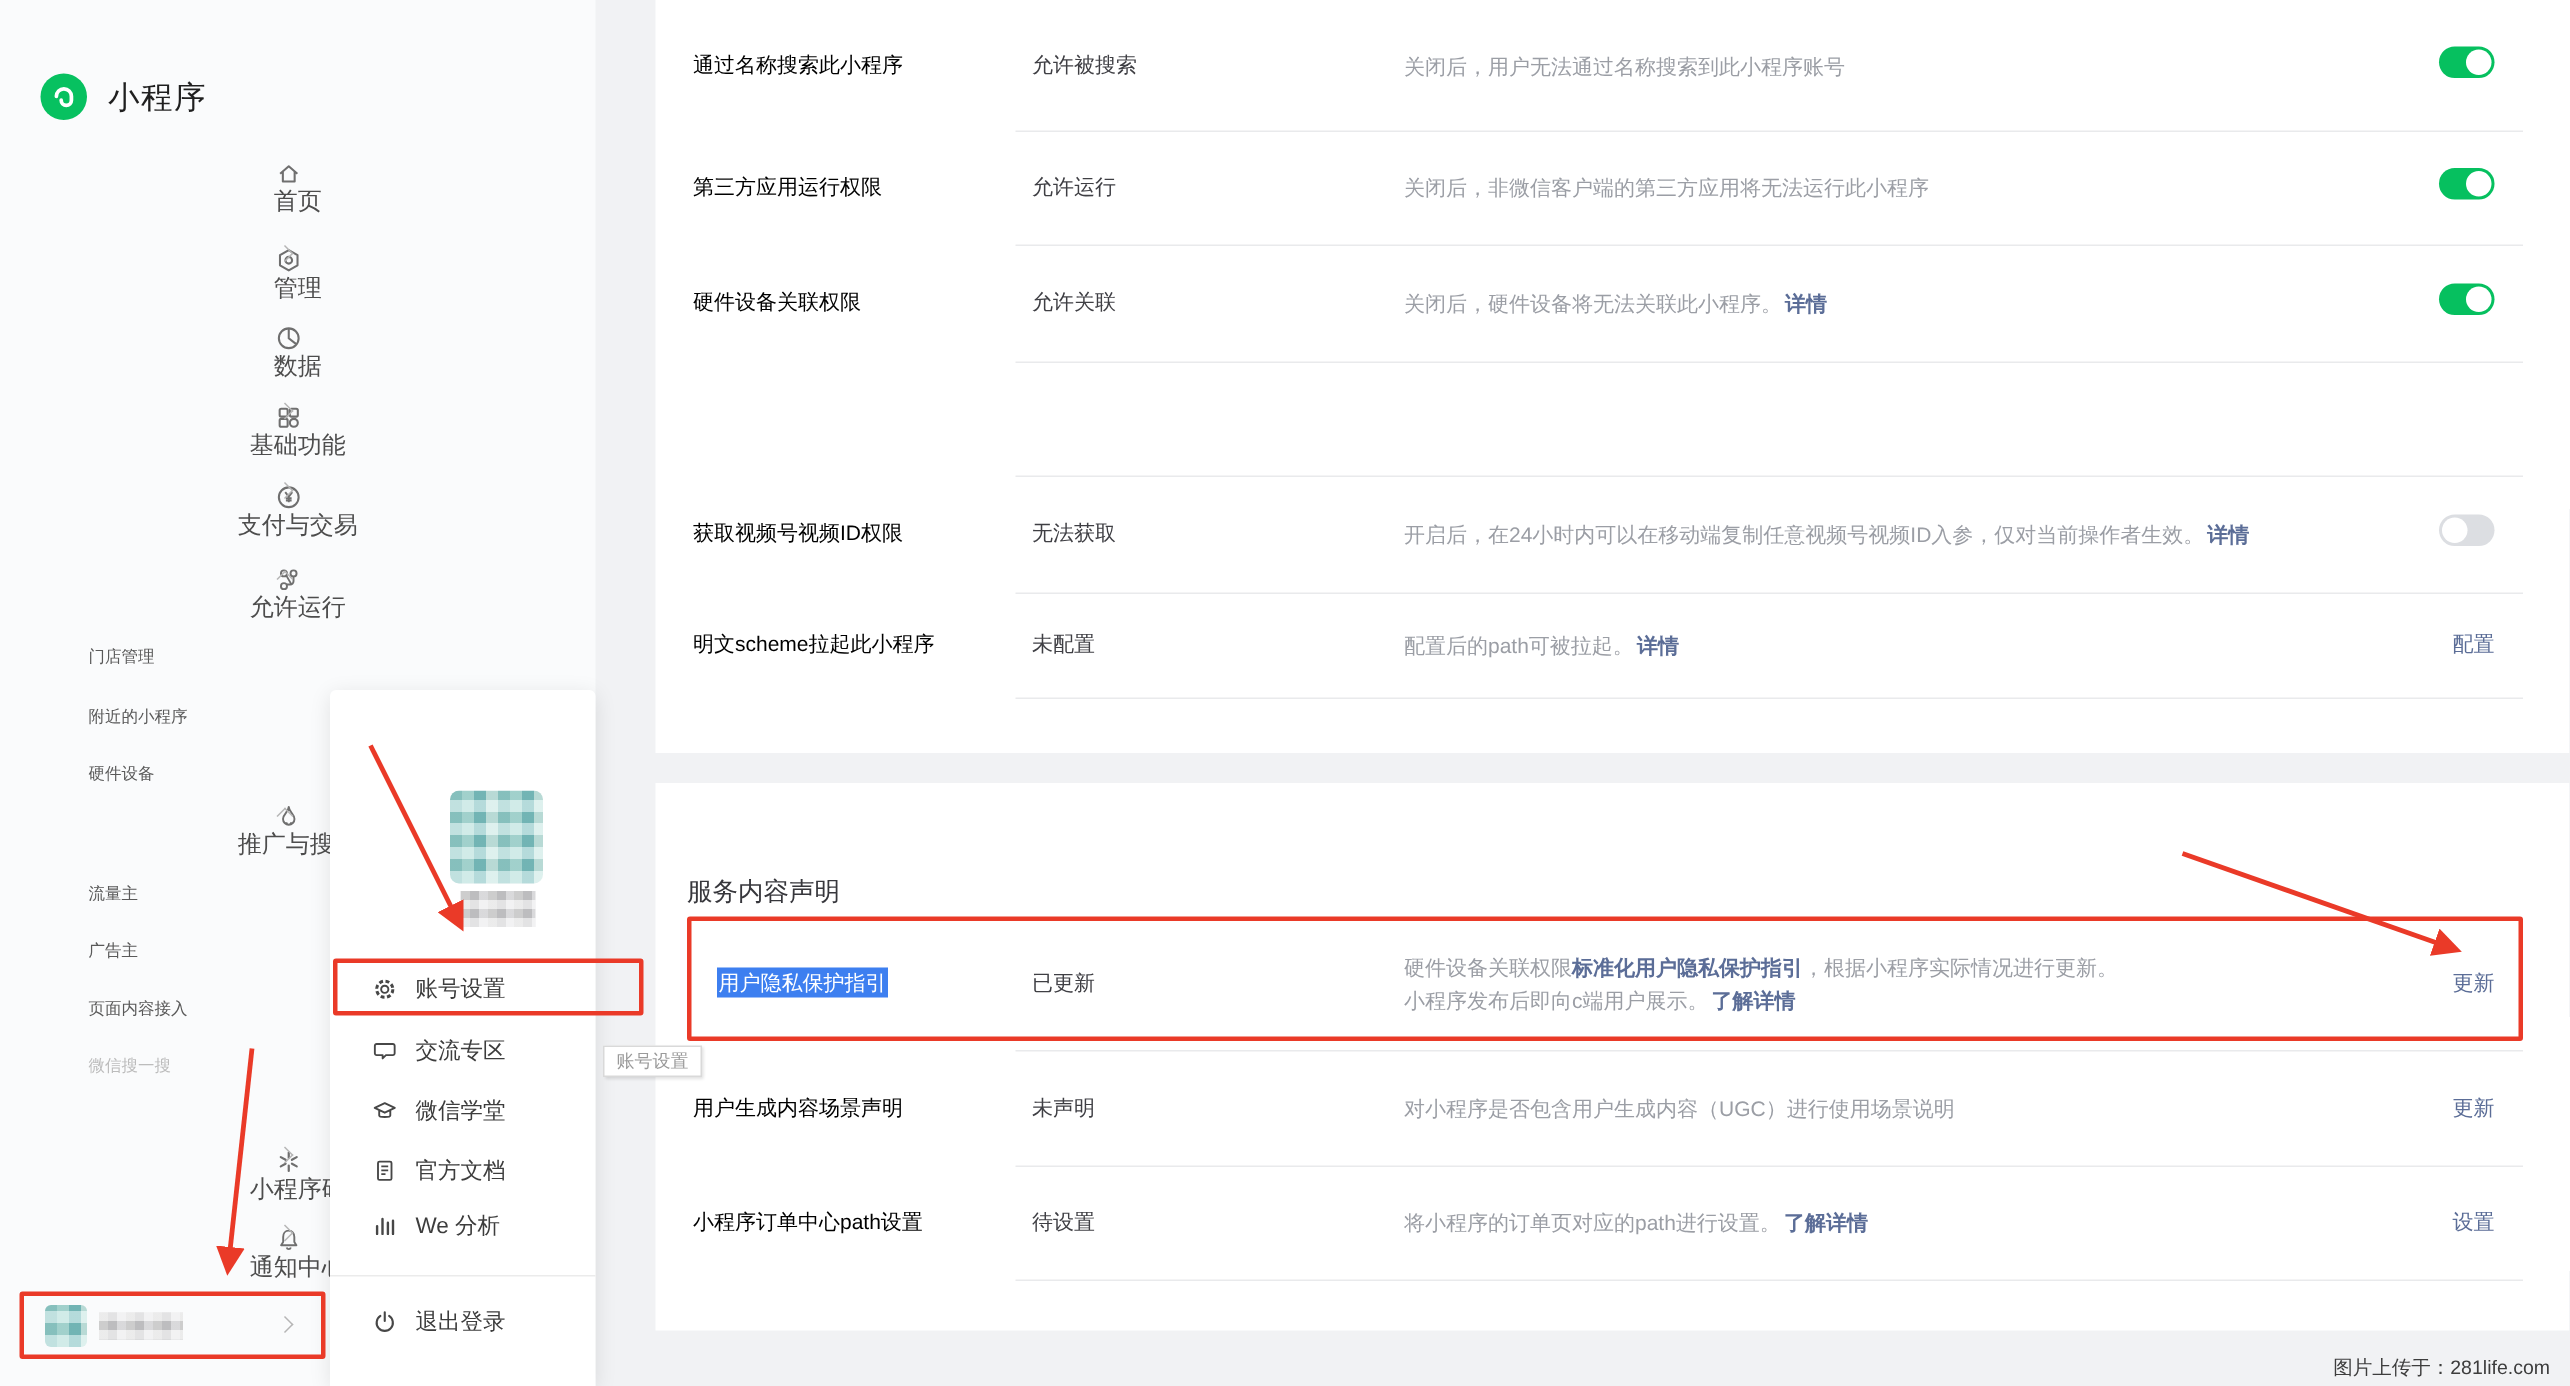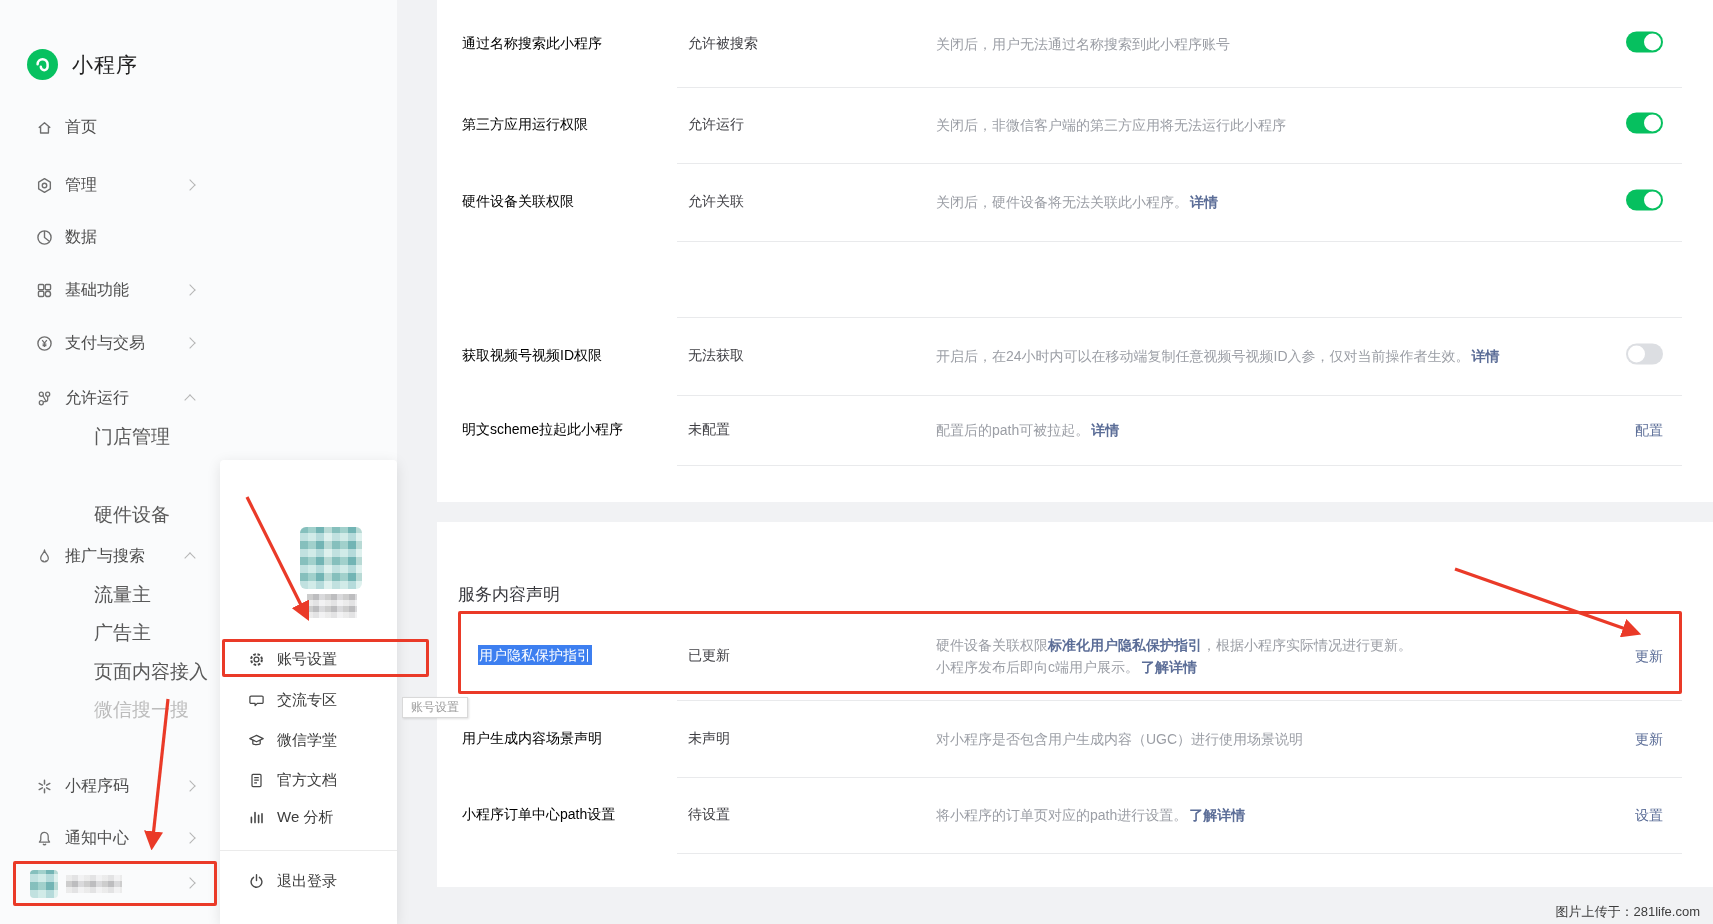--- a/index.html
+++ b/index.html
@@ -4,23 +4,23 @@
 <style>
   * { margin:0; padding:0; box-sizing:border-box; }
   body { font-family:"Liberation Sans","DejaVu Sans",sans-serif; background:#f1f2f4; }
   #screen { position:relative; width:1713px; height:924px; overflow:hidden; background:#f1f2f4; }
 
   
   .sidebar { position:absolute; left:0; top:0; width:397px; height:924px; background:#fafbfc; }
   .logo-row { position:absolute; left:27px; top:49px; display:flex; align-items:center; }
   .logo-circle { width:31px; height:31px; border-radius:50%; background:#07c160; display:flex; align-items:center; justify-content:center; }
   .logo-title { margin-left:14px; font-size:21px; color:#1f1f1f; letter-spacing:1px; }
-  .nav-item { position:absolute; left:0; width:397px; height:40px; display:flex; align-items:center; padding-left:36px; color:#4d4d4d; font-size:16px; cursor:pointer; }
+  .nav-item { position:absolute; left:0; width:397px; height:40px; display:flex; align-items:center; color:#4d4d4d; font-size:16px; cursor:pointer;flex-direction:column; }
   .nav-item .nav-ic { width:17px; height:17px; display:inline-flex; margin-right:12px; flex:0 0 17px; }
-  .nav-sub { position:absolute; left:0; width:397px; height:36px; display:flex; align-items:center; padding-left:94px; color:#595959; font-size:19px; cursor:pointer; }
+  .nav-sub { position:absolute; left:0; width:397px; height:36px; display:flex; align-items:center; padding-left:59px; color:#595959; font-size:11px; cursor:pointer; }
   .nav-sub.disabled { color:#bcbcbc; }
   .chev { position:absolute; left:186px; width:8px; height:8px; border-top:1.5px solid #b5b5b5; border-right:1.5px solid #b5b5b5; }
   .chev.right { transform:rotate(45deg); }
   .chev.up { transform:rotate(-45deg); margin-top:4px; }
   .profile-avatar { position:absolute; left:30px; top:870px; width:28px; height:28px; border-radius:4px; }
   .profile-name { position:absolute; left:66px; top:875px; width:56px; height:18px; }
   .profile-chev { position:absolute; left:186px; top:879px; width:8px; height:8px; border-top:1.5px solid #b5b5b5; border-right:1.5px solid #b5b5b5; transform:rotate(45deg); }
 
   .mosaic-teal { background-image:
      repeating-linear-gradient(0deg, rgba(255,255,255,.45) 0 8px, rgba(0,40,40,.06) 8px 16px),
@@ -149,20 +149,23 @@
             <circle cx="5" cy="12" r="1.9" fill="none" stroke="#6f6f6f" stroke-width="1.2"></circle>
             <path d="M6.5 5.4 L9.5 10.6 M11 5.9 V9 a2 2 0 0 1 -2 2 H6.9" fill="none" stroke="#6f6f6f" stroke-width="1.2"></path>
           </svg>
         </span>
       <span>允许运行</span>
       <span class="chev up"></span>
     </div>
     <div class="nav-sub" style="top:419px">
         <span>门店管理</span>
       </div>
+    <div class="nav-sub" style="top:459px">
+        <span>附近的小程序</span>
+      </div>
     <div class="nav-sub" style="top:497px">
         <span>硬件设备</span>
       </div>
 
     <div class="nav-item" style="top:536px">
       <span class="nav-ic">
           <svg class="ic" viewBox="0 0 16 16">
             <path d="M8 1.8 C8 4.8 4.4 6.3 4.4 9.4 A3.6 3.6 0 0 0 11.6 9.4 C11.6 6.3 8 4.8 8 1.8 Z M6.5 11.5 a1.5 1.5 0 0 0 3 0" fill="none" stroke="#6f6f6f" stroke-width="1.2" stroke-linejoin="round"></path>
           </svg>
         </span>

